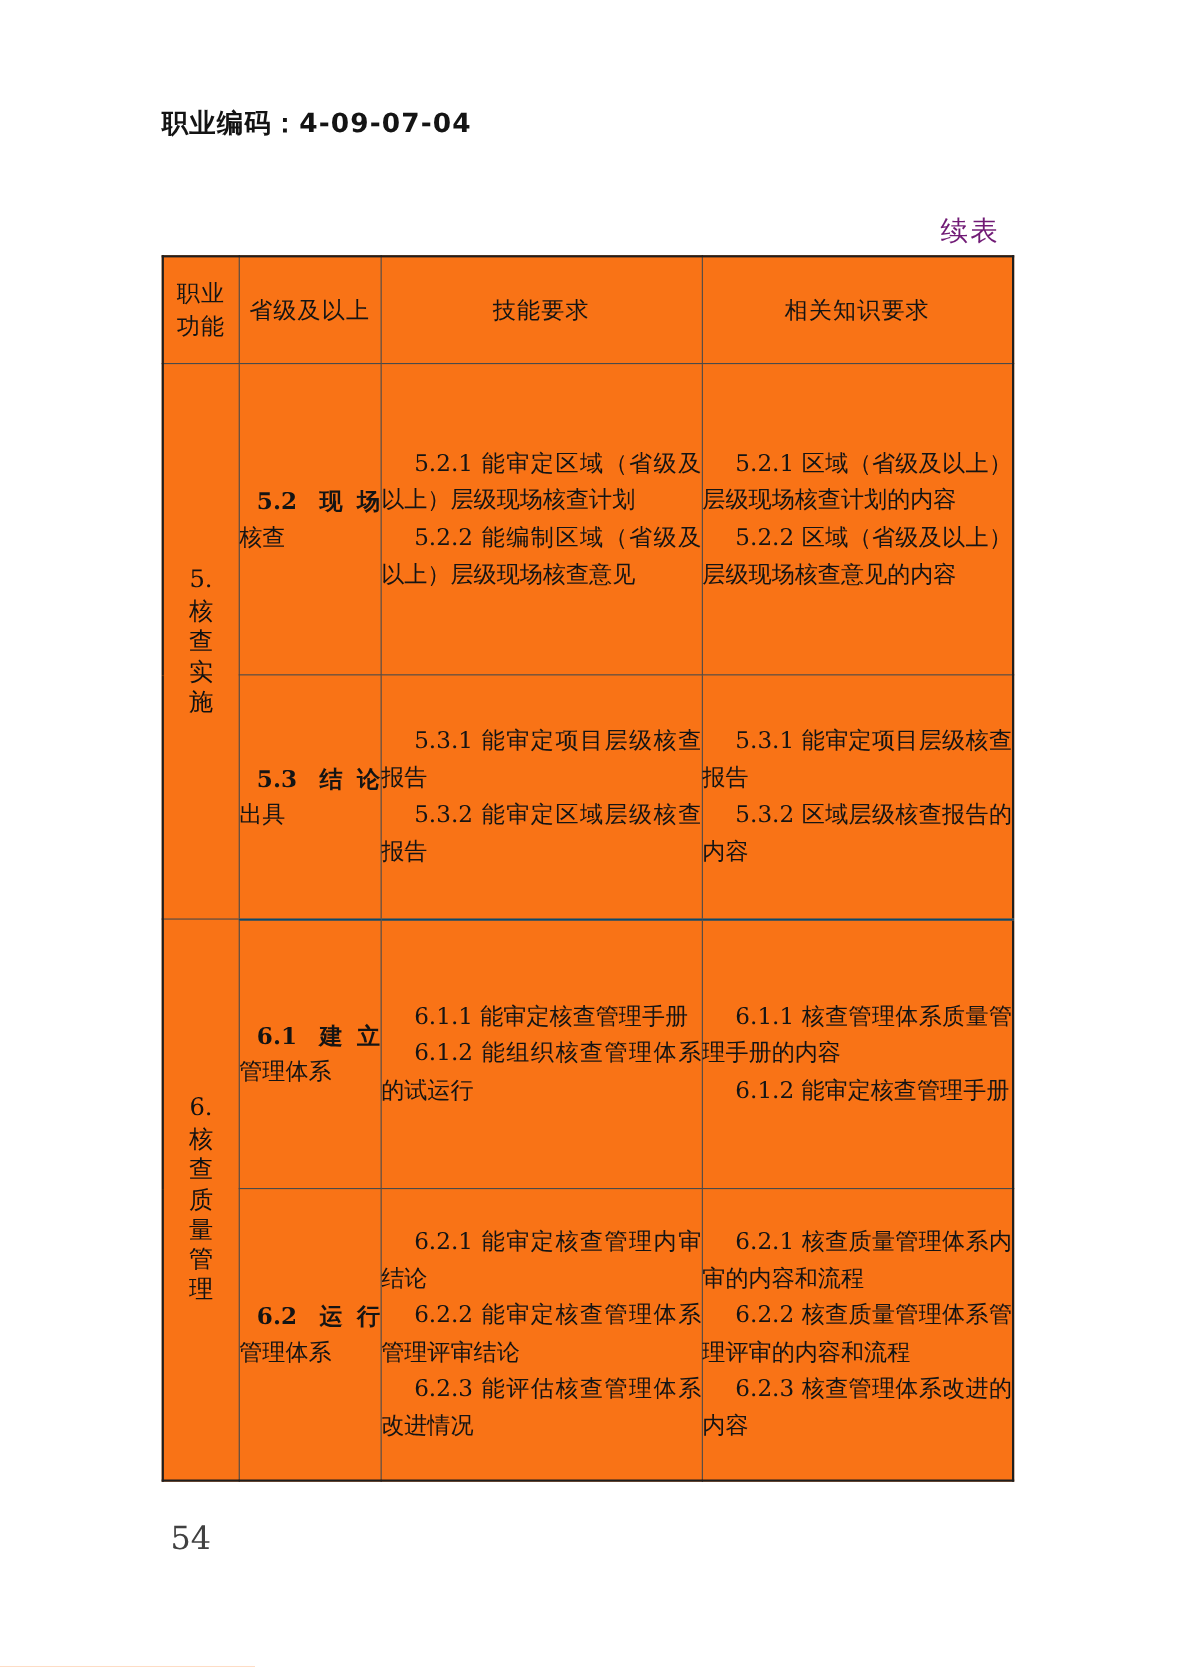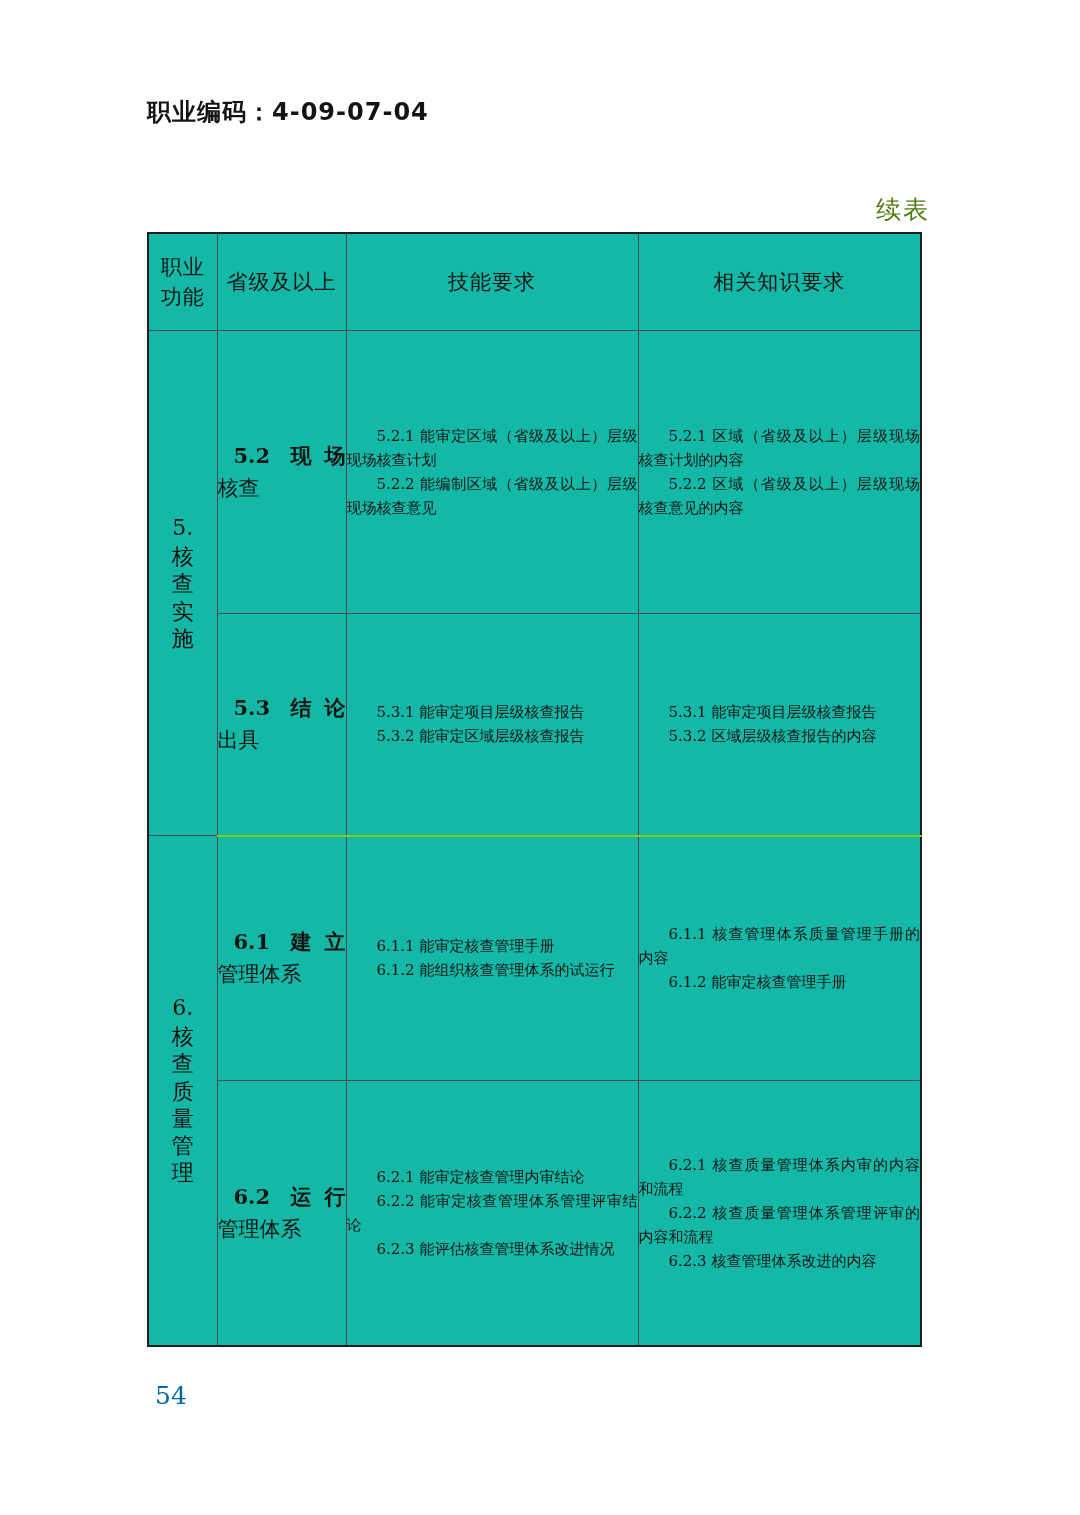--- a/index.html
+++ b/index.html
@@ -31,38 +31,38 @@
     font-weight: 700;
     font-size: 24px;
     letter-spacing: 1px;
     color: #141414;
     white-space: nowrap;
   }
 
   
   .table-caption {
     position: absolute;
-    left: 157px;
+    left: 136px;
     top: 193px;
     width: 773px;
     text-align: right;
     font-size: 25px;
     letter-spacing: 2px;
-    color: #4d7c0f;
+    color: #701a75;
   }
 
   
   .skills-table {
     position: absolute;
     left: 147px;
     top: 232px;
     width: 773px;
     border-collapse: collapse;
     table-layout: fixed;
-    background: #14b8a6;
+    background: #f97316;
   }
   .skills-table,
   .skills-table td,
   .skills-table th {
     border: 1px solid #4a4a4a;
   }
   .skills-table {
     border: 2px solid #1e1e1e;
   }
   .skills-table td,
@@ -85,21 +85,21 @@
     font-size: 21px;
     letter-spacing: 1px;
     color: #141414;
   }
   .hdr-stack {
     line-height: 1.45;
   }
 
   
   tr.block-end > td {
-    border-bottom: 2px solid #84cc16;
+    border-bottom: 2px solid #0c4a6e;
   }
 
   
   .func-cell {
     text-align: center;
     vertical-align: middle;
     padding: 6px 0;
   }
   .func-inner {
     display: flex;
@@ -134,41 +134,41 @@
     text-indent: 16px;
     font-weight: bold;
   }
   .work-cell .wline.last {
     text-align: center;
     text-align-last: left;
   }
 
   
   .item-cell {
-    font-size: 15px;
+    font-size: 21px;
     line-height: 1.60;
     padding: 10px 8px 10px 9px;
     color: #141414;
     text-align: justify;
     text-justify: inter-character;
     vertical-align: middle;
   }
   .item {
     display: block;
     text-indent: 30px;
     margin: 0;
   }
 
   
   .folio {
     position: absolute;
     left: 155px;
     top: 1381px;
-    font-size: 25px;
-    color: #0369a1;
+    font-size: 29px;
+    color: #404040;
   }
 </style>
 </head>
 <body>
 
 <div class="page">
 
   <div class="running-head">职业编码：4-09-07-04</div>
 
   <div class="table-caption">续表</div>

